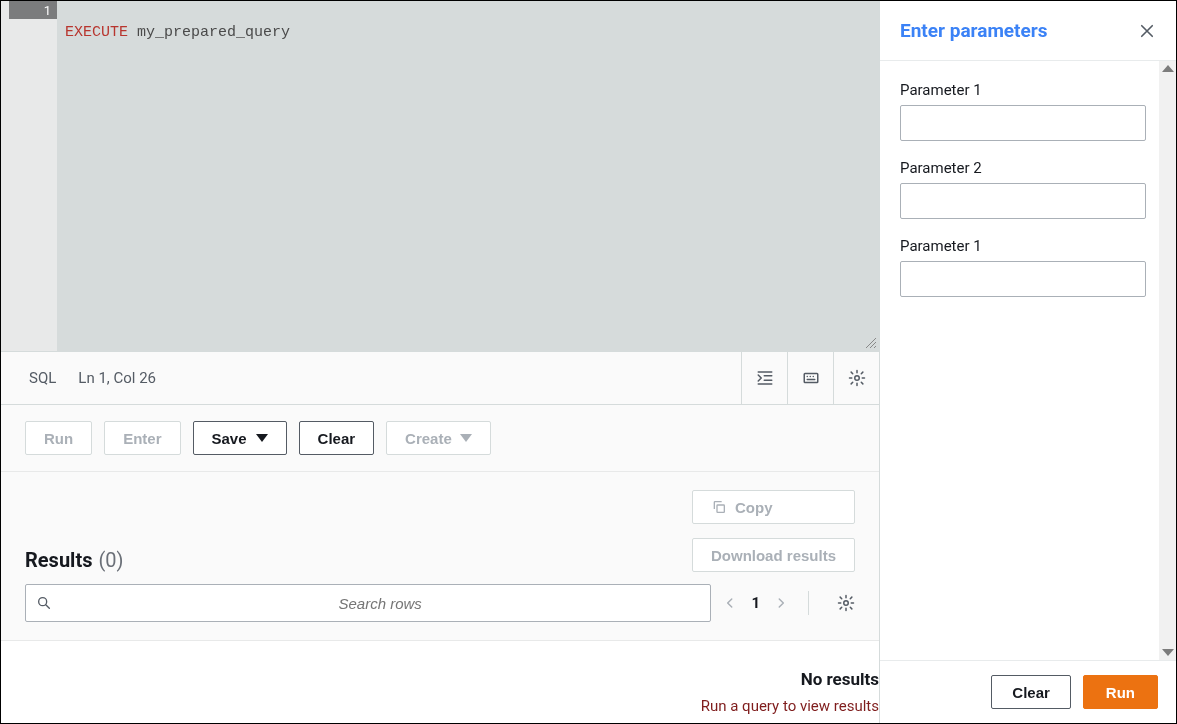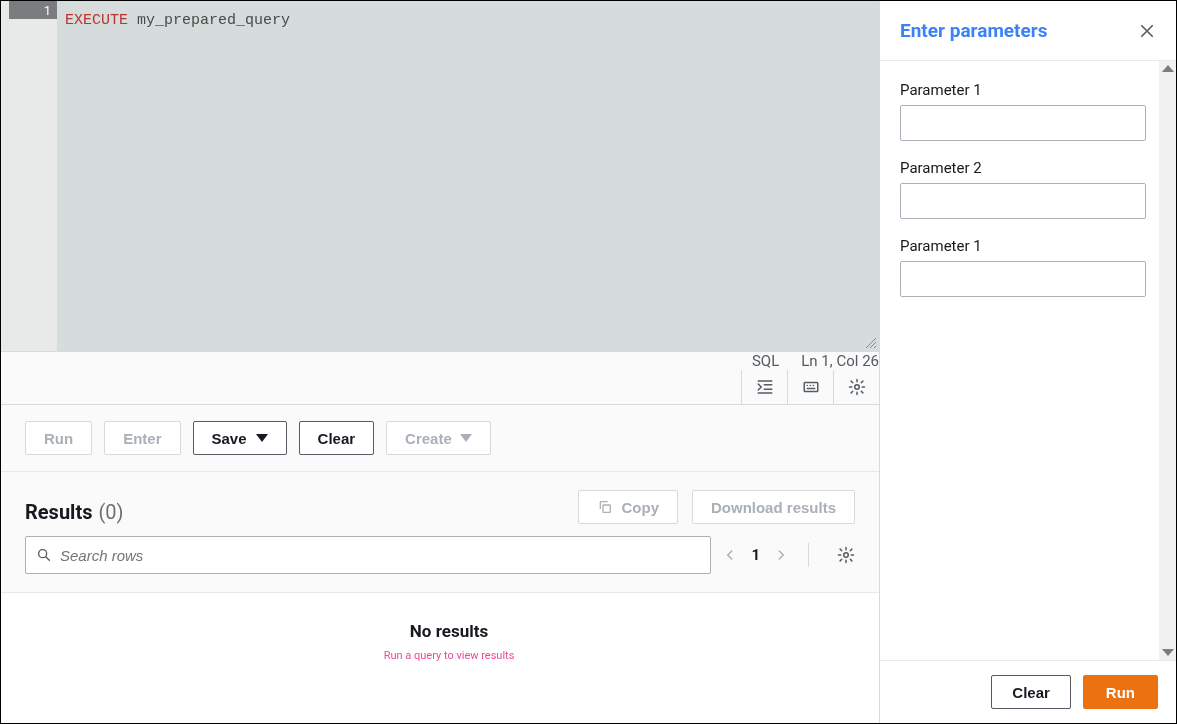--- a/index.html
+++ b/index.html
@@ -6,63 +6,63 @@
   html, body { height: 100%; font-family: -apple-system, BlinkMacSystemFont, "Segoe UI", Roboto, "Helvetica Neue", Arial, sans-serif; }
   body { display: flex; border: 1px solid #000; width: 1177px; height: 724px; overflow: hidden; background: #fff; }
 
   .left-pane { flex: 1; display: flex; flex-direction: column; border-right: 1px solid #d5dbdb; min-width: 0; }
   .right-pane { width: 296px; display: flex; flex-direction: column; background: #fff; }
 
   
   .editor-area { display: flex; height: 350px; background: #d6dbdb; position: relative; }
   .gutter { width: 56px; background: #e8e9e9; }
   .gutter-row { height: 18px; display:flex; align-items:center; justify-content:flex-end; padding-right:6px; font-size: 13px; color:#fafafa; background:#7b7c7d; width:48px; margin-left:8px; }
-  .code-surface { flex:1; position:relative; font-family: "Courier New", monospace; font-size: 15px; padding: 11px 8px; }
+  .code-surface { flex:1; position:relative; font-family: "Courier New", monospace; font-size: 15px; padding: 0 8px; margin-top: 23px; }
   .code-line { height:18px; line-height:18px; white-space:pre; }
   .kw { color:#b8352e; }
   .ident { color:#4a4a4a; }
   .editor-resize { position:absolute; right:2px; bottom:2px; width:12px; height:12px; color:#888; pointer-events:none; }
 
   
-  .status-bar { display:flex; align-items:flex-end; height:54px; border-top:1px solid #d5dbdb; border-bottom:1px solid #d5dbdb; background:#fafafa; font-size:15px; color:#545b64;flex-direction:column; }
+  .status-bar { display:flex; align-items:center; height:54px; border-top:1px solid #d5dbdb; border-bottom:1px solid #d5dbdb; background:#fafafa; font-size:15px; color:#545b64; }
   .status-left { display:flex; gap:22px; padding-left:28px; }
   .status-right { margin-left:auto; display:flex; align-items:stretch; height:100%; }
   .status-iconbtn { width:46px; display:flex; align-items:center; justify-content:center; border-left:1px solid #d5dbdb; cursor:pointer; color:#545b64; }
   .status-iconbtn svg { width:18px; height:18px; }
 
   
   .action-bar { display:flex; align-items:center; gap:12px; padding:16px 24px; border-bottom:1px solid #e8e9e9; background:#fafafa; }
   .btn { height:34px; padding:0 18px; border:1px solid #8b8e92; background:#fff; font-size:15px; font-weight:700; color:#545b64; border-radius:2px; cursor:pointer; display:inline-flex; align-items:center; gap:8px; }
   .btn.disabled { color:#aab0b7; border-color:#d5dbdb; cursor:default; }
   .btn.strong { color:#16191f; border-color:#545b64;gap:9px; }
   .caret-down { width:0; height:0; border-left:6px solid transparent; border-right:6px solid transparent; border-top:8px solid currentColor; }
 
   
   .results-header { display:flex; align-items:flex-end; padding:18px 24px 12px; background:#fafafa; }
   .results-title { font-size:20px; font-weight:700; color:#16191f; }
   .results-count { font-size:20px; font-weight:400; color:#6b7078; margin-left:6px; }
-  .results-actions { margin-left:auto; display:flex; gap:14px; }
+  .results-actions { margin-left:auto; display:flex; gap:14px;flex-direction:column; }
   .results-actions .btn { font-weight:700; }
   .copy-icon { width:16px; height:16px; }
 
   
   .search-row { display:flex; align-items:center; padding:0 24px 18px; gap:12px; background:#fafafa; border-bottom:1px solid #e8e9e9; }
   .search-box { flex:1; display:flex; align-items:center; height:38px; border:1px solid #aab0b7; border-radius:2px; background:#fff; padding:0 10px; }
   .search-box svg { width:16px; height:16px; color:#545b64; flex-shrink:0; }
-  .search-box input { border:0; outline:0; flex:1; font-size:15px; font-style:italic; color:#6b7078; padding-left:8px; background:transparent; }
+  .search-box input { border:0; outline:0; flex:1; font-size:15px; font-style:italic; color:#6b7078; padding-left:8px; background:transparent;text-align:center; }
   .pager { display:flex; align-items:center; gap:14px; font-size:15px; color:#16191f; }
   .pager .chev { color:#aab0b7; width:14px; height:14px; cursor:pointer; }
   .pager .gear { width:18px; height:18px; color:#545b64; margin-left:8px; cursor:pointer; }
   .pager-num { font-weight:700; }
   .pager-vline { width:1px; height:24px; background:#d5dbdb; margin:0 6px; }
 
   
-  .no-results { flex:1; display:flex; flex-direction:column; align-items:center; justify-content:flex-start; padding-top:28px; gap:8px; background:#fff;margin-left:18px; }
+  .no-results { flex:1; display:flex; flex-direction:column; align-items:flex-end; justify-content:flex-start; padding-top:28px; gap:8px; background:#fff;margin-left:18px; }
   .no-results-title { font-size:17px; font-weight:700; color:#16191f; }
-  .no-results-sub { font-size:11px; color:#ec4899; }
+  .no-results-sub { font-size:15px; color:#7f1d1d; }
 
   
   .panel-header { display:flex; align-items:center; padding:18px 20px; border-bottom:1px solid #e8ebec; }
   .panel-title { font-size:19px; font-weight:700; color:#3b82f6; }
   .panel-close { margin-left:auto; cursor:pointer; color:#545b64; width:18px; height:18px; }
   .panel-body-wrap { flex:1; position:relative; overflow:hidden; }
   .panel-body { padding:20px 20px 10px; display:flex; flex-direction:column; gap:18px; height:100%; overflow-y:auto; }
   .param-group { display:flex; flex-direction:column; gap:6px; }
   .param-label { font-size:15px; color:#16191f; }
   .param-input { height:36px; border:1px solid #aab0b7; border-radius:2px; padding:0 10px; font-size:15px; outline:none; }

